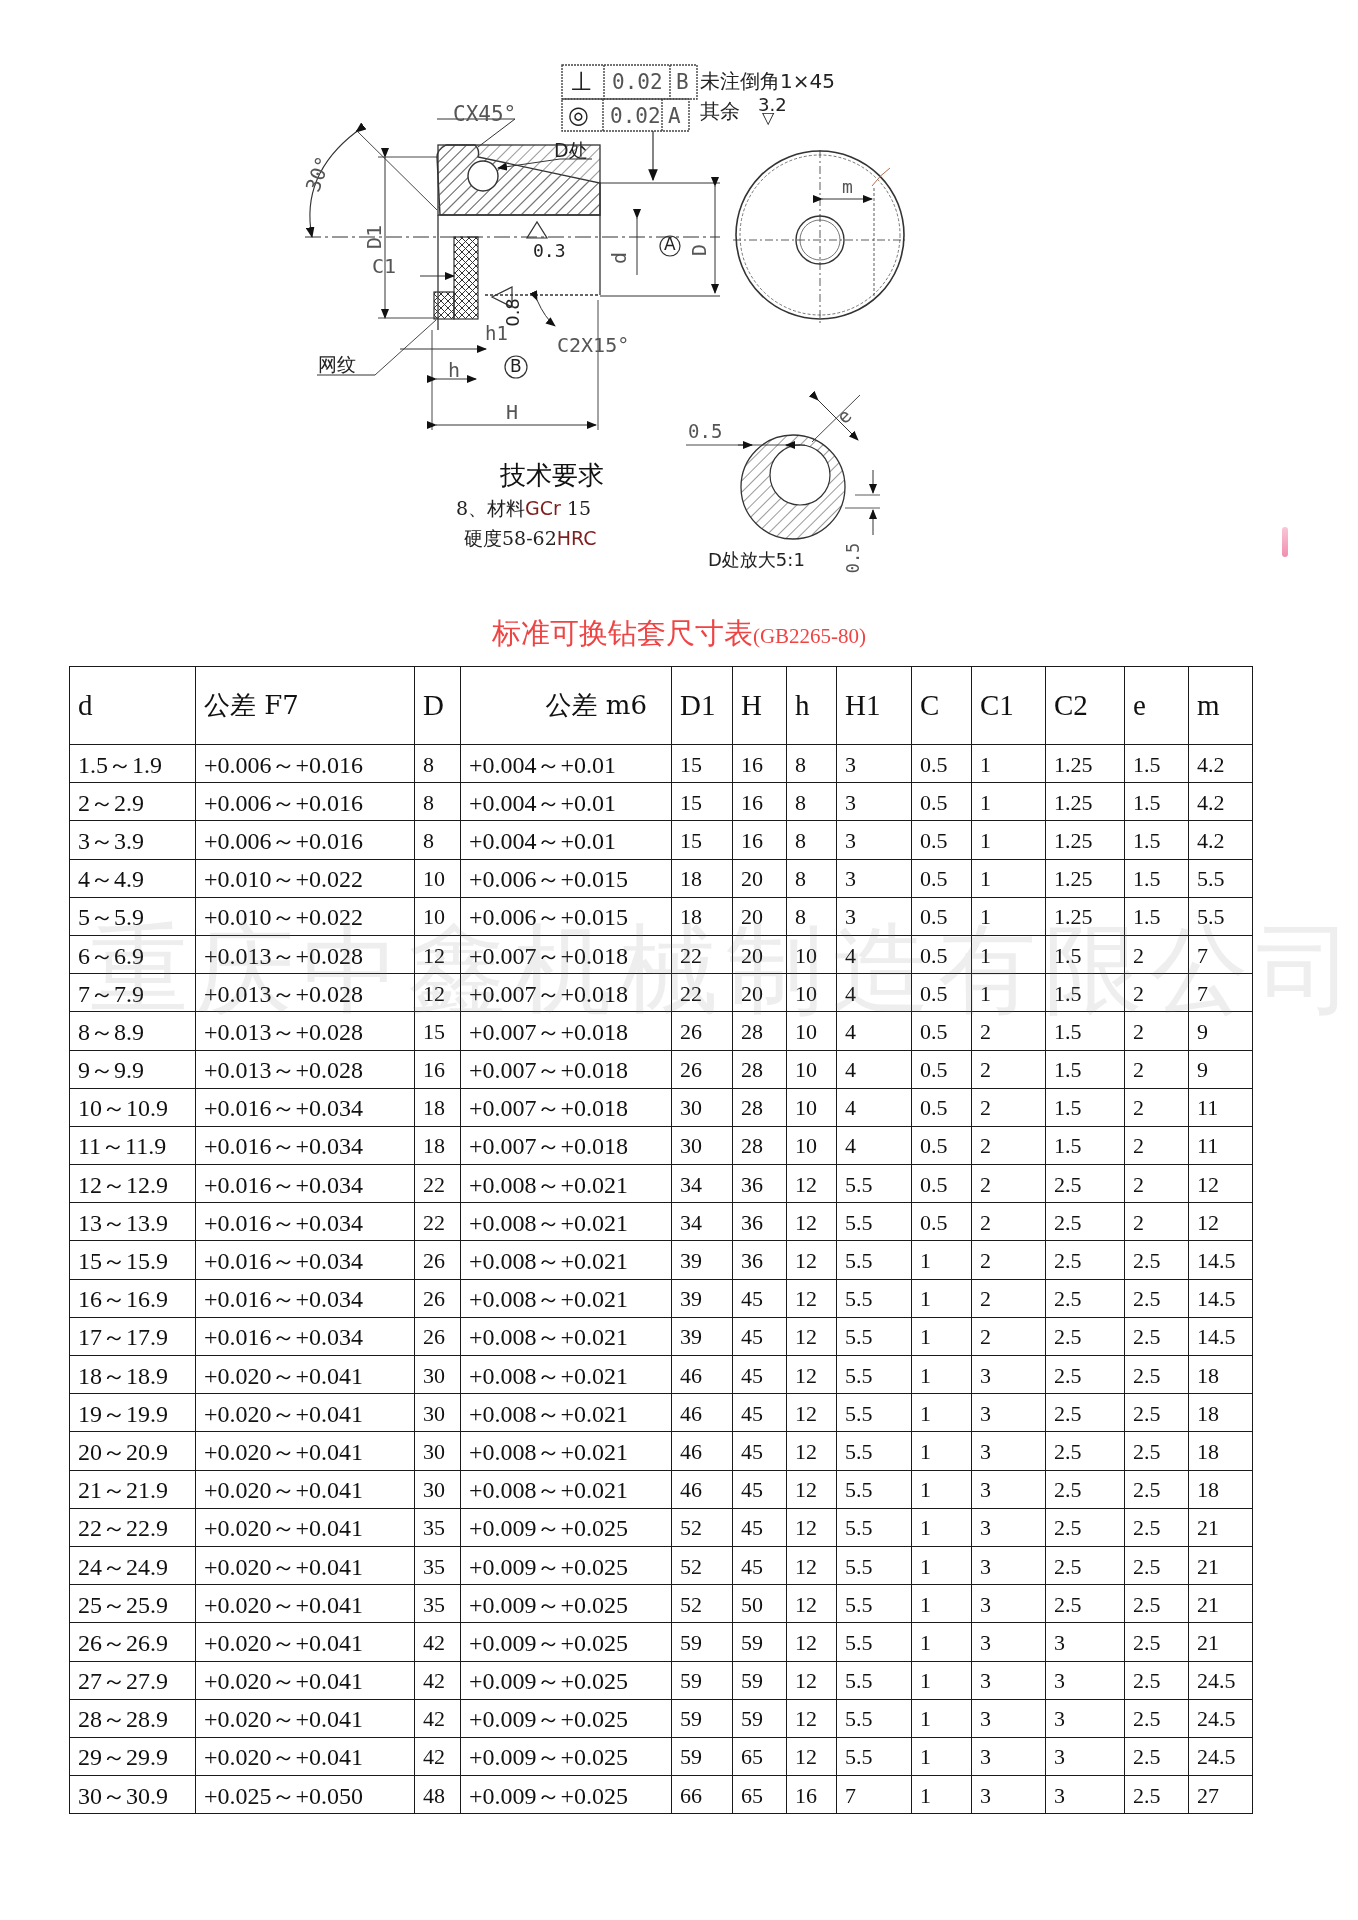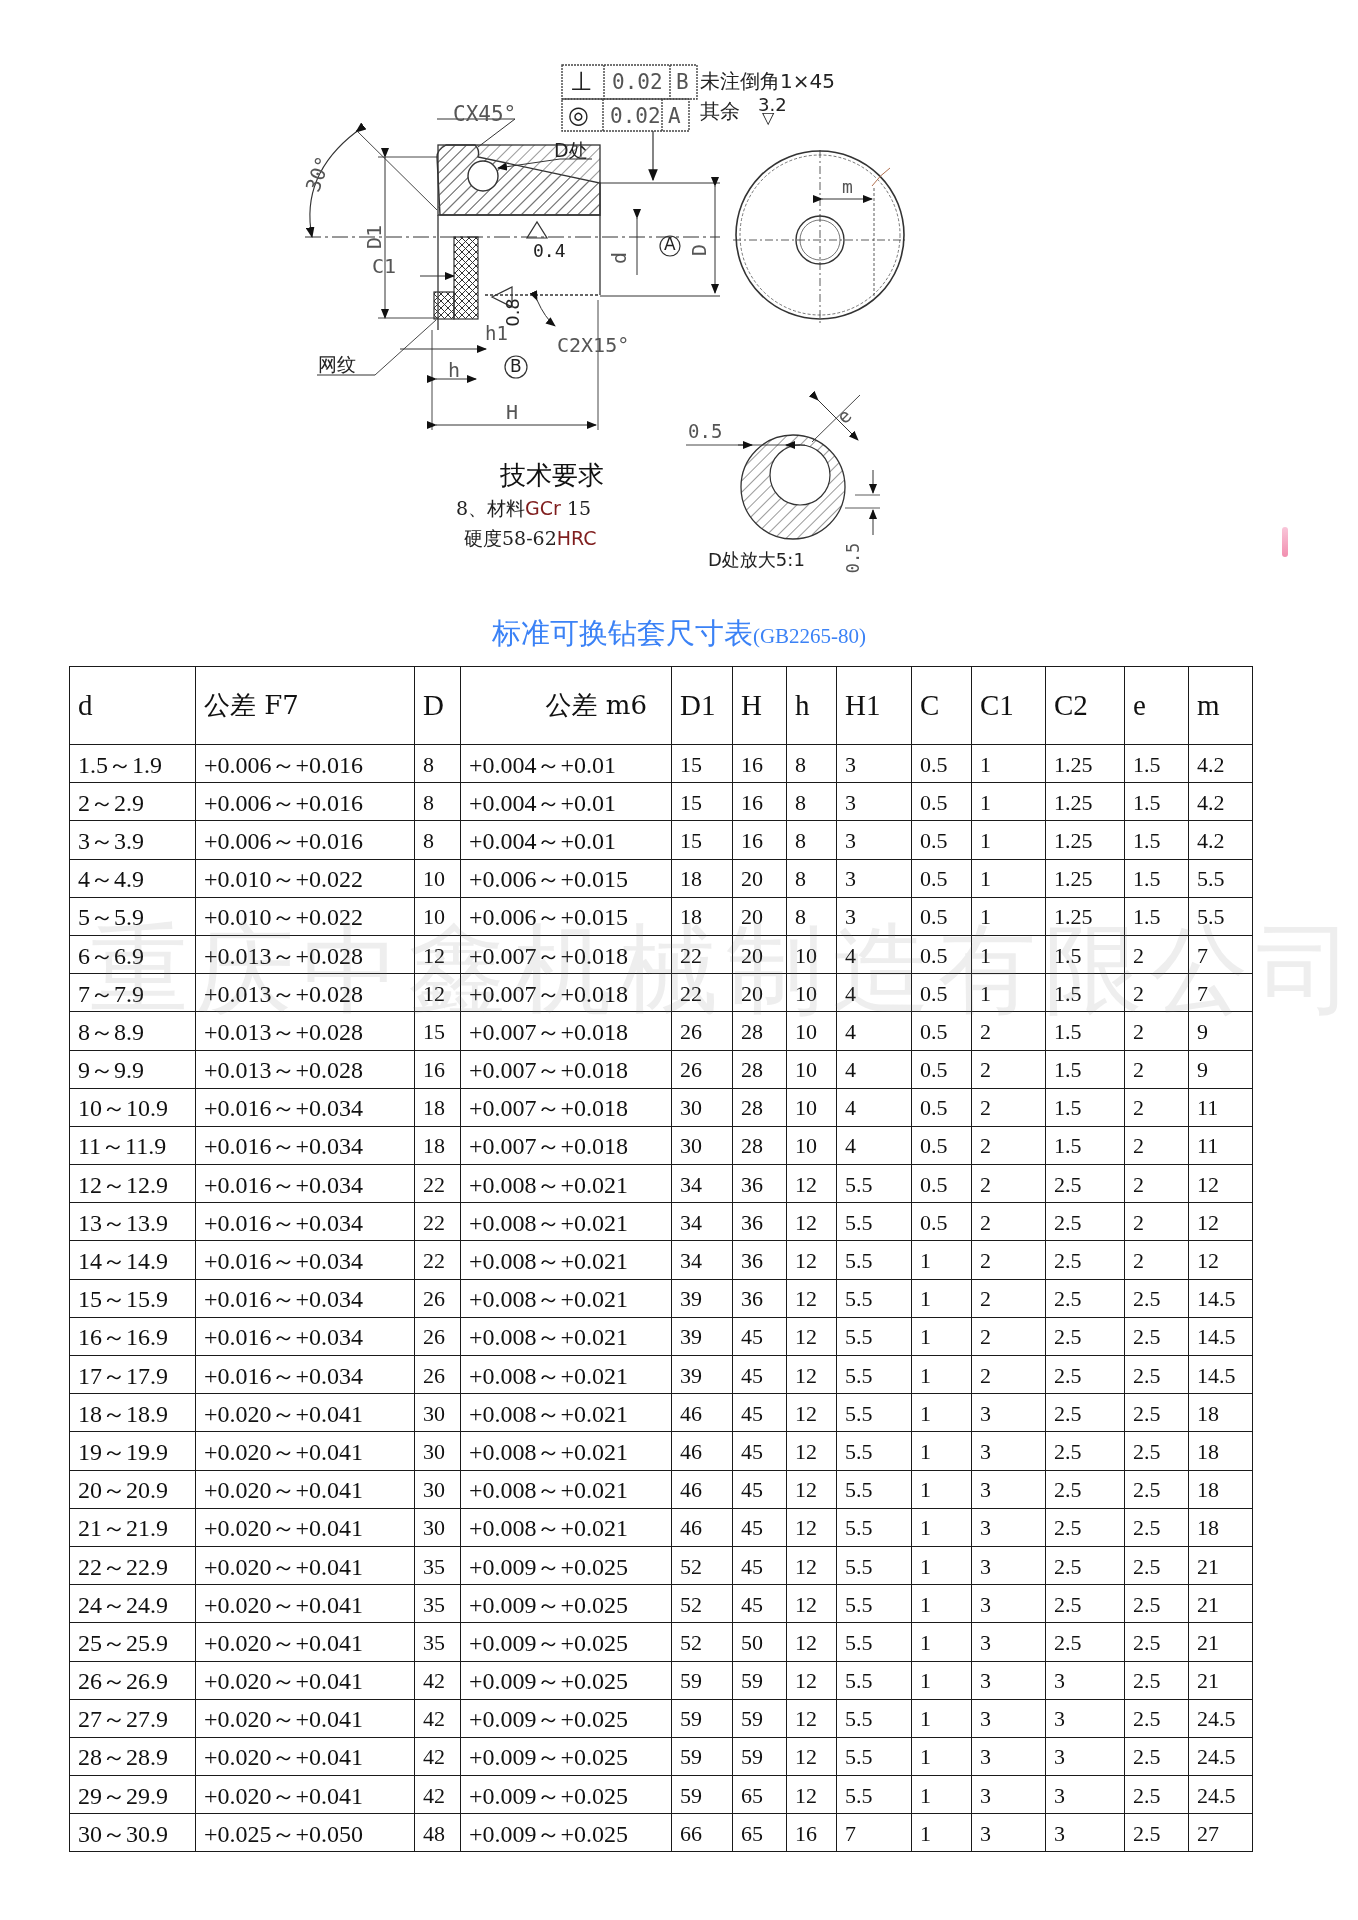--- a/index.html
+++ b/index.html
@@ -6,21 +6,21 @@
   body { width: 1358px; height: 1920px; position: relative; overflow: hidden;
          font-family: "Liberation Serif", "DejaVu Serif", serif; color: #111; }
   .abs { position: absolute; }
   #drawing { position: absolute; left: 0; top: 0; width: 1358px; height: 600px; }
   .dtext { position: absolute; font-family: "DejaVu Sans", sans-serif; color: #222; white-space: nowrap; }
   .dtext.light { color: #555; font-family: "DejaVu Sans Mono", monospace; }
   .req-title { font-family: "DejaVu Serif", serif; font-size: 26px; color: #111; }
   .req-line { font-family: "DejaVu Serif", serif; font-size: 19px; color: #222; }
   .req-line .gray { color: #7f1d1d; font-family: "DejaVu Sans", sans-serif; }
   #title { position: absolute; left: 0; width: 1358px; top: 614px; text-align: center;
-           font-size: 29px; color: #3b82f6; font-family: "DejaVu Serif", serif; }
+           font-size: 29px; color: #ef4444; font-family: "DejaVu Serif", serif; }
   #title .std { font-family: "Liberation Serif", serif; font-size: 21px; }
   #table-wrap { position: absolute; left: 69px; top: 666px; }
   table { border-collapse: collapse; table-layout: fixed; }
   th, td { border: 1.6px solid #1a1a1a; padding: 0 0 0 8px; text-align: left; vertical-align: middle;
            font-family: "Liberation Serif", serif; white-space: nowrap; overflow: hidden; }
   th { height: 77px; font-weight: normal; font-size: 29px; }
   th.zh { font-family: "DejaVu Serif", serif; font-size: 26px; }
   th.right { text-align: right; padding-right: 24px; }
   td { height: 35.2px; font-size: 24px; line-height: 24px; padding-top: 2px; }
   td.num { font-size: 22px; }
@@ -140,21 +140,21 @@
   <span class="dtext" style="left:700px;top:68px;font-size:20px;">未注倒角1×45</span>
   <span class="dtext" style="left:700px;top:98px;font-size:20px;">其余</span>
   <span class="dtext" style="left:758px;top:94px;font-size:18px;">3.2</span>
   <span class="dtext" style="left:762px;top:108px;font-size:16px;">▽</span>
 
   <span class="dtext light" style="left:453px;top:102px;font-size:21px;">CX45°</span>
   <span class="dtext light" style="left:300px;top:162px;font-size:20px;transform:rotate(-70deg);">30°</span>
   <span class="dtext" style="left:554px;top:138px;font-size:19px;">D处</span>
   <span class="dtext light" style="left:362px;top:225px;font-size:20px;transform:rotate(-90deg);">D1</span>
   <span class="dtext light" style="left:372px;top:254px;font-size:20px;">C1</span>
-  <span class="dtext" style="left:533px;top:240px;font-size:18px;font-family:'DejaVu Sans Mono',monospace;">0.4</span>
+  <span class="dtext" style="left:533px;top:240px;font-size:18px;font-family:'DejaVu Sans Mono',monospace;">0.3</span>
   <span class="dtext light" style="left:613px;top:246px;font-size:20px;transform:rotate(-90deg);">d</span>
   <span class="dtext" style="left:664px;top:234px;font-size:17px;">A</span>
   <span class="dtext light" style="left:693px;top:238px;font-size:20px;transform:rotate(-90deg);">D</span>
   <span class="dtext" style="left:498px;top:302px;font-size:18px;transform:rotate(-90deg);">0.8</span>
   <span class="dtext light" style="left:485px;top:322px;font-size:19px;">h1</span>
   <span class="dtext light" style="left:557px;top:333px;font-size:20px;">C2X15°</span>
   <span class="dtext" style="left:318px;top:352px;font-size:19px;">网纹</span>
   <span class="dtext light" style="left:448px;top:358px;font-size:20px;">h</span>
   <span class="dtext" style="left:510px;top:356px;font-size:17px;">B</span>
   <span class="dtext light" style="left:506px;top:400px;font-size:20px;">H</span>
@@ -404,35 +404,20 @@
           <td class="num">36</td>
           <td class="num">12</td>
           <td class="num">5.5</td>
           <td class="num">0.5</td>
           <td class="num">2</td>
           <td class="num">2.5</td>
           <td class="num">2</td>
           <td class="num">12</td>
         </tr>
         <tr>
-          <td>14～14.9</td>
-          <td>+0.016～+0.034</td>
-          <td class="num">22</td>
-          <td>+0.008～+0.021</td>
-          <td class="num">34</td>
-          <td class="num">36</td>
-          <td class="num">12</td>
-          <td class="num">5.5</td>
-          <td class="num">1</td>
-          <td class="num">2</td>
-          <td class="num">2.5</td>
-          <td class="num">2</td>
-          <td class="num">12</td>
-        </tr>
-        <tr>
           <td>15～15.9</td>
           <td>+0.016～+0.034</td>
           <td class="num">26</td>
           <td>+0.008～+0.021</td>
           <td class="num">39</td>
           <td class="num">36</td>
           <td class="num">12</td>
           <td class="num">5.5</td>
           <td class="num">1</td>
           <td class="num">2</td>

